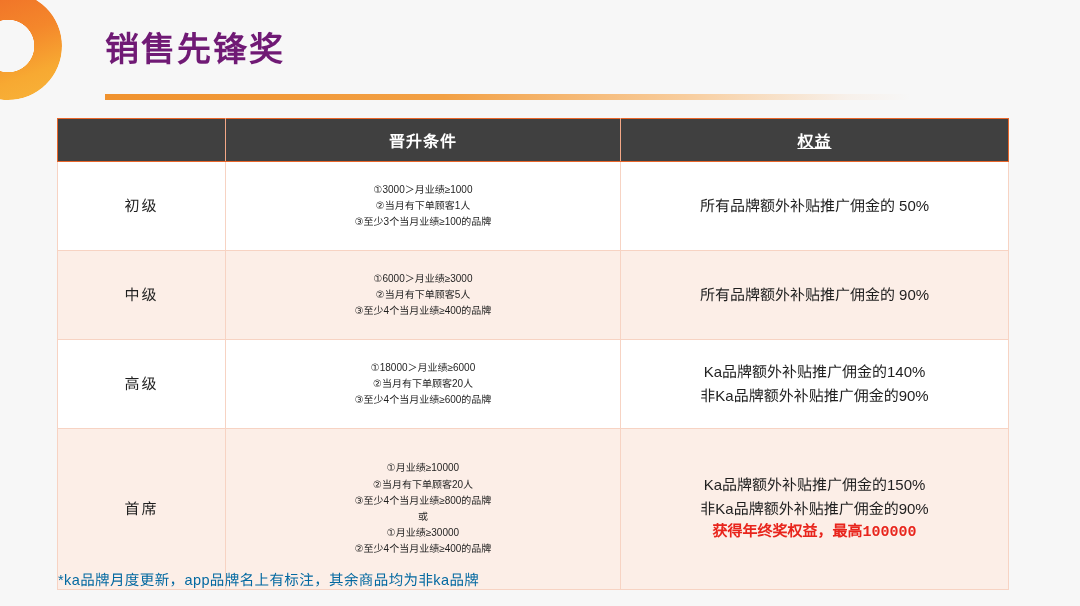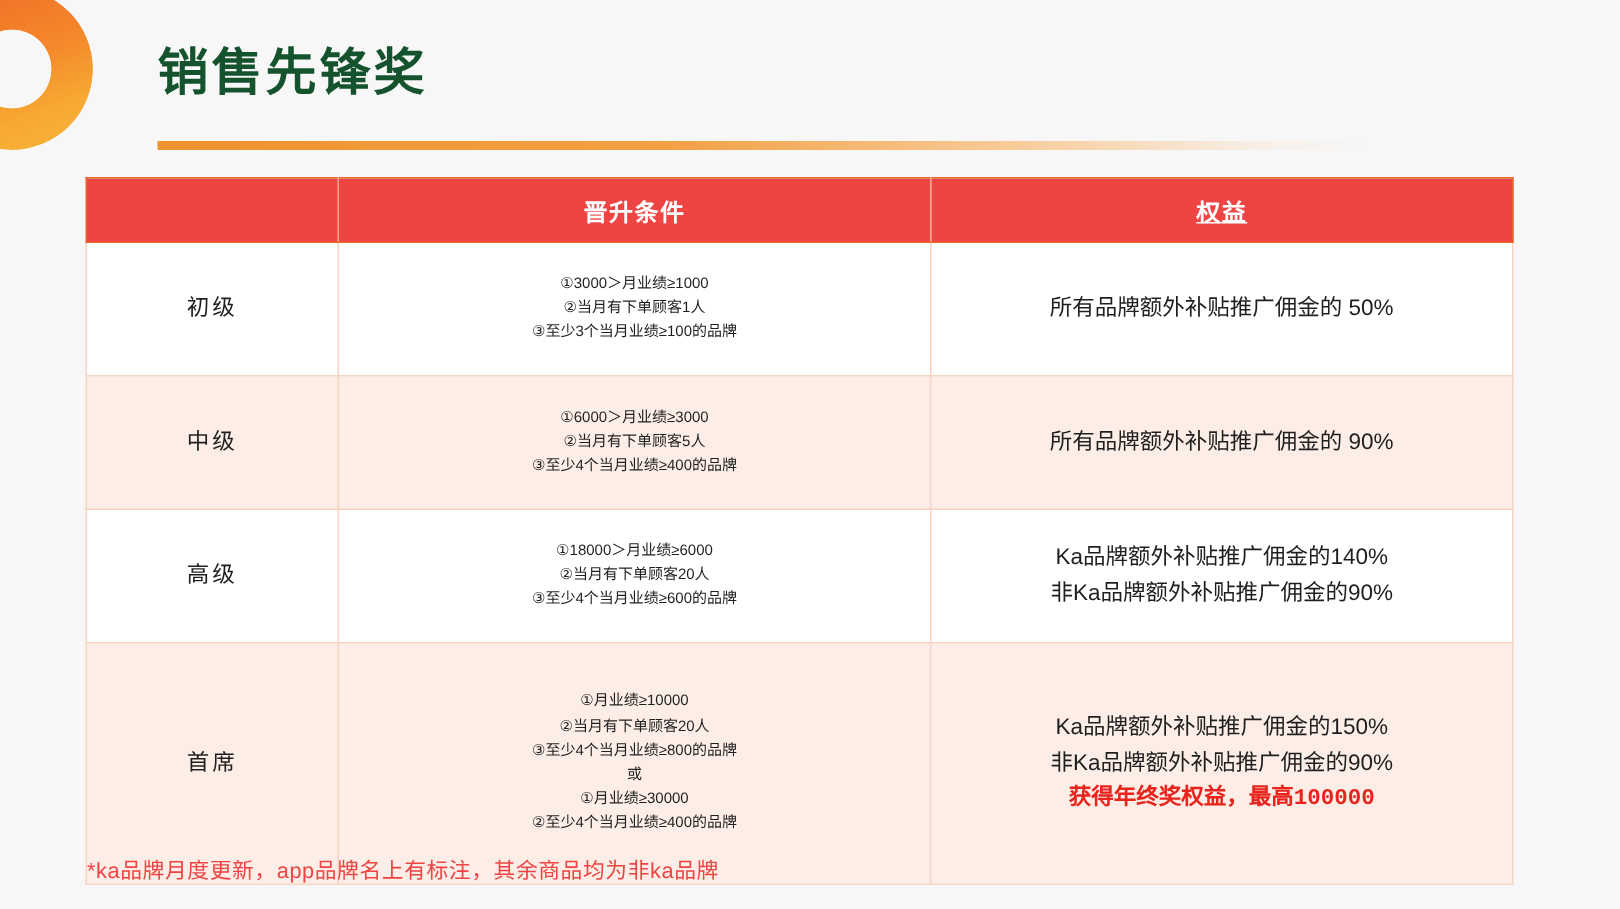--- a/index.html
+++ b/index.html
@@ -29,21 +29,21 @@
             mask: radial-gradient(circle at 50% 50%, transparent 0 26px, #000 26.5px);
   }
 
   
   .page-title {
     position: absolute;
     left: 105px;
     top: 29px;
     font-size: 34px;
     font-weight: 700;
-    color: #14532d;
+    color: #701a75;
     letter-spacing: 2px;
     line-height: 1.2;
     white-space: nowrap;
   }
   .title-rule {
     position: absolute;
     left: 105px;
     top: 94px;
     width: 806px;
     height: 6px;
@@ -60,21 +60,21 @@
   table.promo-table {
     width: 100%;
     border-collapse: collapse;
     table-layout: fixed;
   }
   table.promo-table col.c-level  { width: 168px; }
   table.promo-table col.c-cond   { width: 395px; }
   table.promo-table col.c-benefit{ width: 388px; }
 
   table.promo-table th {
-    background: #ef4444;
+    background: #404040;
     color: #ffffff;
     font-size: 16px;
     font-weight: 700;
     letter-spacing: 1px;
     height: 42px;
     padding: 0 6px;
     border: 1px solid #e8662a;
     border-right-color: #f4a887;
     text-align: center;
     vertical-align: middle;
@@ -112,21 +112,21 @@
   tr.r-middle    td { height: 68px; }
   tr.r-senior    td { height: 68px; }
   tr.r-chief     td { height: 140px; }
 
   
   .footnote {
     position: absolute;
     left: 58px;
     top: 568px;
     font-size: 14.5px;
-    color: #ef4444;
+    color: #0369a1;
     letter-spacing: 0.4px;
     white-space: nowrap;
   }
 </style>
 </head>
 <body>
 
 <div class="ring-deco"></div>
 
 <div class="page-title">销售先锋奖</div>

